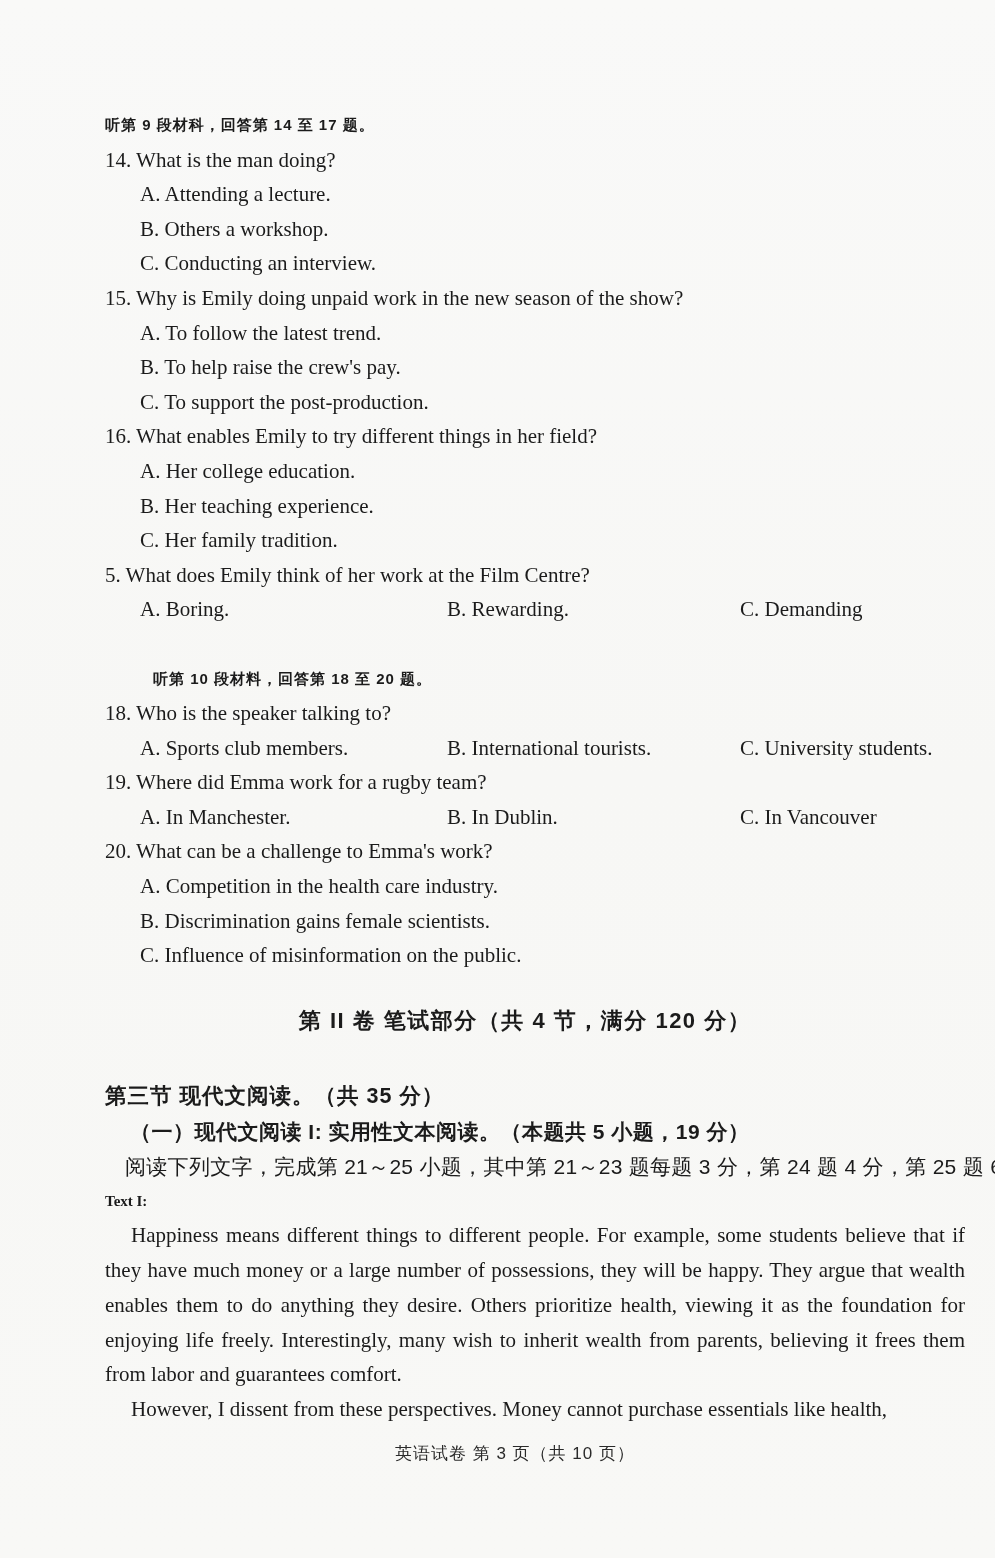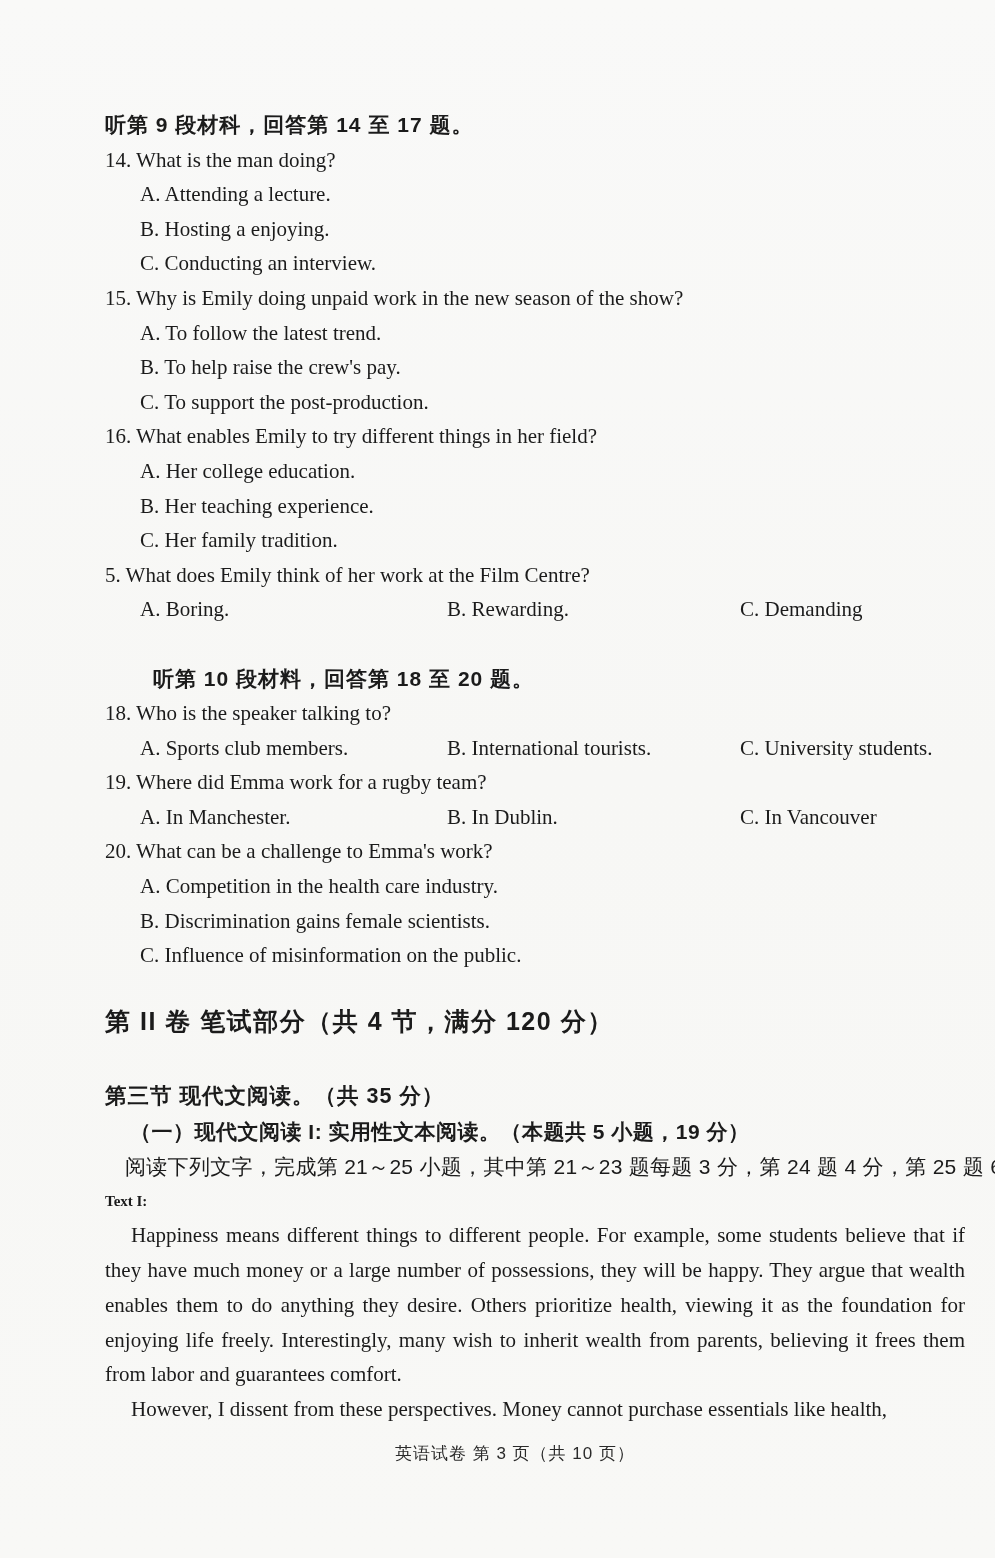--- a/index.html
+++ b/index.html
@@ -26,21 +26,21 @@
   .line {
     margin: 0;
     font-size: 21px;
     line-height: 34.6px;
     white-space: nowrap;
   }
   .cn-header {
     margin: 0;
     font-family: "Liberation Sans", sans-serif;
     font-weight: bold;
-    font-size: 21px;
+    font-size: 15px;
     line-height: 34.6px;
     letter-spacing: 1px;
   }
   .gap-before {
     margin-top: 34.6px;
     padding-left: 48px;
   }
   .question {
     
   }
@@ -52,23 +52,24 @@
     grid-template-columns: 307px 293px auto;
     margin-left: 35px;
     font-size: 21px;
     line-height: 34.6px;
   }
   .opt-row > span {
     white-space: nowrap;
   }
   .big-heading {
     margin: 28px 0 0 0;
+    text-align: center;
     font-family: "Liberation Sans", sans-serif;
     font-weight: bold;
-    font-size: 25px;
+    font-size: 22px;
     line-height: 40px;
     letter-spacing: 1.5px;
     padding-right: 20px;
   }
   .part-header {
     margin: 38px 0 0 0;
     font-family: Liberation Sans, sans-serif;
     font-weight: bold;
     font-size: 21.5px;
     line-height: 35px;
@@ -118,21 +119,21 @@
 </head>
 <body>
 
 <div class="paper">
   <div class="content">
 
     <p class="cn-header">听第 9 段材科，回答第 14 至 17 题。</p>
 
     <p class="line question">14. What is the man doing?</p>
     <p class="line option">A. Attending a lecture.</p>
-    <p class="line option">B. Hosting a enjoying.</p>
+    <p class="line option">B. Others a workshop.</p>
     <p class="line option">C. Conducting an interview.</p>
 
     <p class="line question">15. Why is Emily doing unpaid work in the new season of the show?</p>
     <p class="line option">A. To follow the latest trend.</p>
     <p class="line option">B. To help raise the crew's pay.</p>
     <p class="line option">C. To support the post-production.</p>
 
     <p class="line question">16. What enables Emily to try different things in her field?</p>
     <p class="line option">A. Her college education.</p>
     <p class="line option">B. Her teaching experience.</p>

